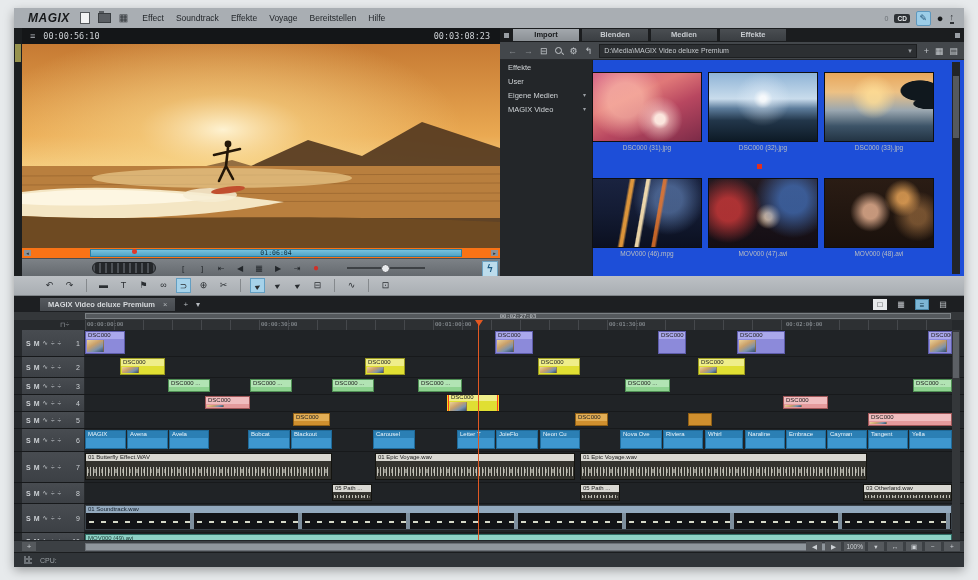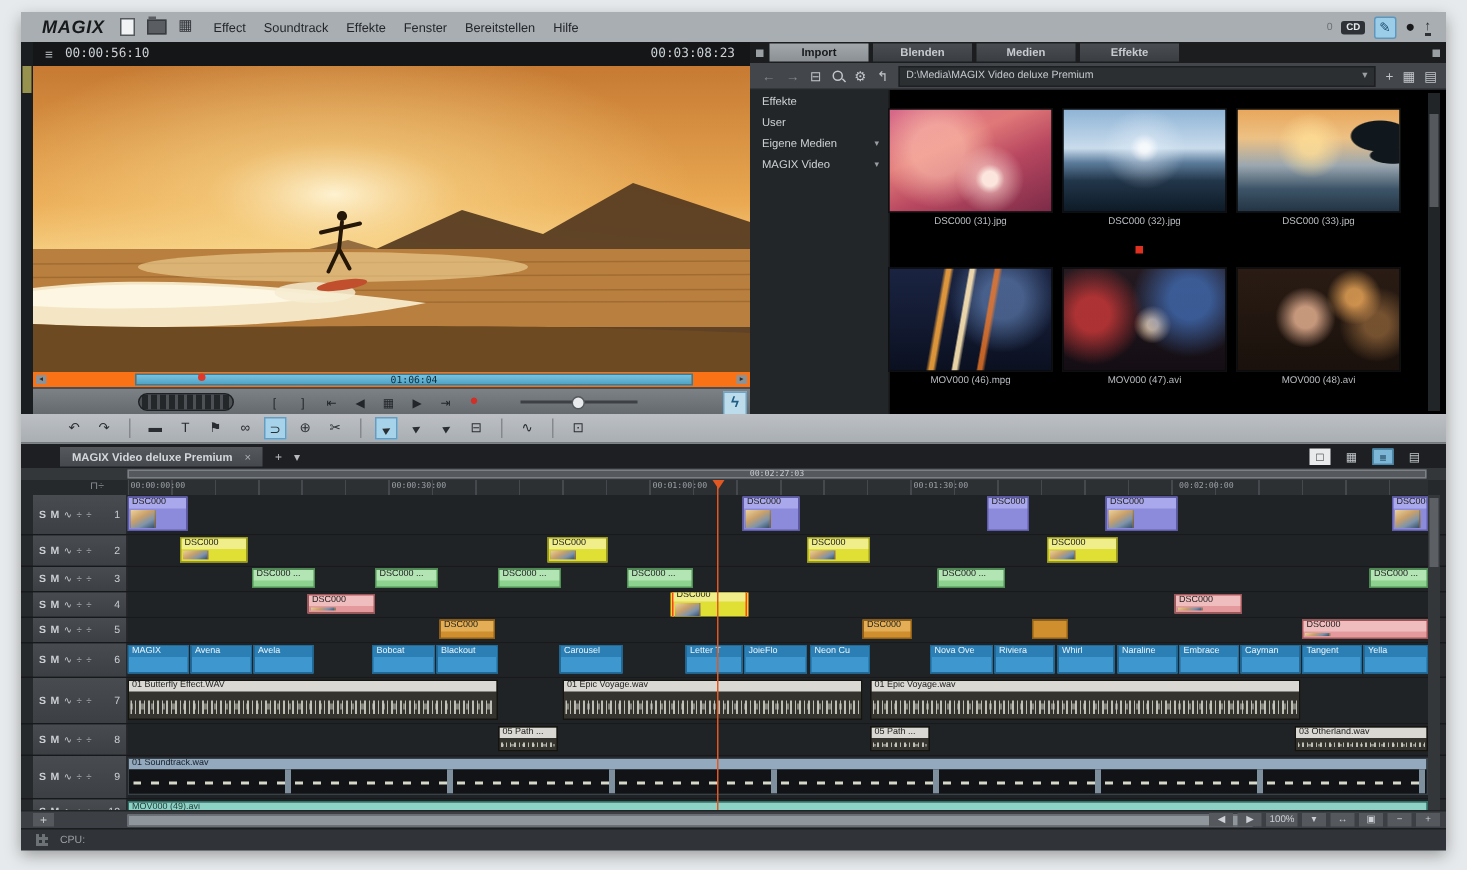--- a/index.html
+++ b/index.html
@@ -42,21 +42,21 @@
   
   .transport{position:absolute;left:0;top:230px;width:478px;height:18px;background:linear-gradient(180deg,#7d8287,#63686d);border-top:1px solid #4a4e52;display:flex;align-items:center;}
   .jog{width:62px;height:10px;margin-left:70px;border-radius:6px;border:1px solid #1e2124;background:repeating-linear-gradient(90deg,#4d5156 0 2px,#24272a 2px 6px);}
   #tbtns{display:flex;gap:9px;margin-left:22px;}
   .tbtn{font-size:8px;color:#22262a;min-width:10px;text-align:center;}
   .tbtn.rec{color:#d03028;font-size:10px;line-height:8px;}
   .vol{position:relative;width:78px;height:2px;background:#3d4145;margin-left:26px;}
   .vol-dot{position:absolute;left:34px;top:-3px;width:7px;height:7px;border-radius:50%;background:#e8eaec;border:1px solid #55595d;}
   .flash{position:absolute;right:2px;top:2px;width:14px;height:14px;background:#bcdcec;border:1px solid #6ea3c2;color:#1d5c85;font-size:10px;font-weight:bold;text-align:center;line-height:13px;}
   
-  .pool{position:absolute;left:486px;top:0;width:464px;height:248px;background:#000000;}
+  .pool{position:absolute;left:486px;top:0;width:464px;height:248px;background:#1d4ed8;}
   .pool-tabs{position:absolute;left:0;top:0;width:464px;height:14px;background:#1b1d1f;display:flex;align-items:center;}
   .pin{width:5px;height:5px;background:#9a9fa4;margin:0 4px;}
   .pin.right{margin-left:auto;}
   .ptab{width:66px;height:12px;margin-right:3px;background:linear-gradient(180deg,#4a4e52,#3a3e42);color:#c8ccd0;font-size:7.5px;font-weight:bold;text-align:center;line-height:12px;}
   .ptab.active{background:linear-gradient(180deg,#a3a8ad,#8b9095);color:#17191b;}
   .pool-toolbar{position:absolute;left:0;top:14px;width:464px;height:18px;background:#43474b;border-bottom:1px solid #26282b;display:flex;align-items:center;gap:7px;padding-left:8px;box-sizing:border-box;}
   .pticon{font-size:9px;color:#c3c7cb;line-height:10px;}
   .pticon.dim{color:#85898d;}
   .searchicon{position:relative;width:8px;height:8px;}
   .searchicon::before{content:"";position:absolute;left:0;top:0;width:5px;height:5px;border:1.3px solid #c3c7cb;border-radius:50%;}
@@ -154,21 +154,21 @@
 
   <div class="menubar">
     <span class="logo">MAGIX</span>
     <span class="mb-doc"></span>
     <span class="mb-folder"></span>
     <span class="mb-ico">▦</span>
     <nav id="menu">
           <span class="menu-item">Effect</span>
           <span class="menu-item">Soundtrack</span>
           <span class="menu-item">Effekte</span>
-          <span class="menu-item">Fenster</span>
+          <span class="menu-item">Voyage</span>
           <span class="menu-item">Bereitstellen</span>
           <span class="menu-item">Hilfe</span>
         </nav>
     <div class="mb-right" id="mbright">
           <span class="mbicon dim">0</span>
           <span class="mbicon badge">CD</span>
           <span class="mbicon brush">✎</span>
           <span class="mbicon circle">●</span>
           <span class="mbicon arrow">↑</span>
         </div>

